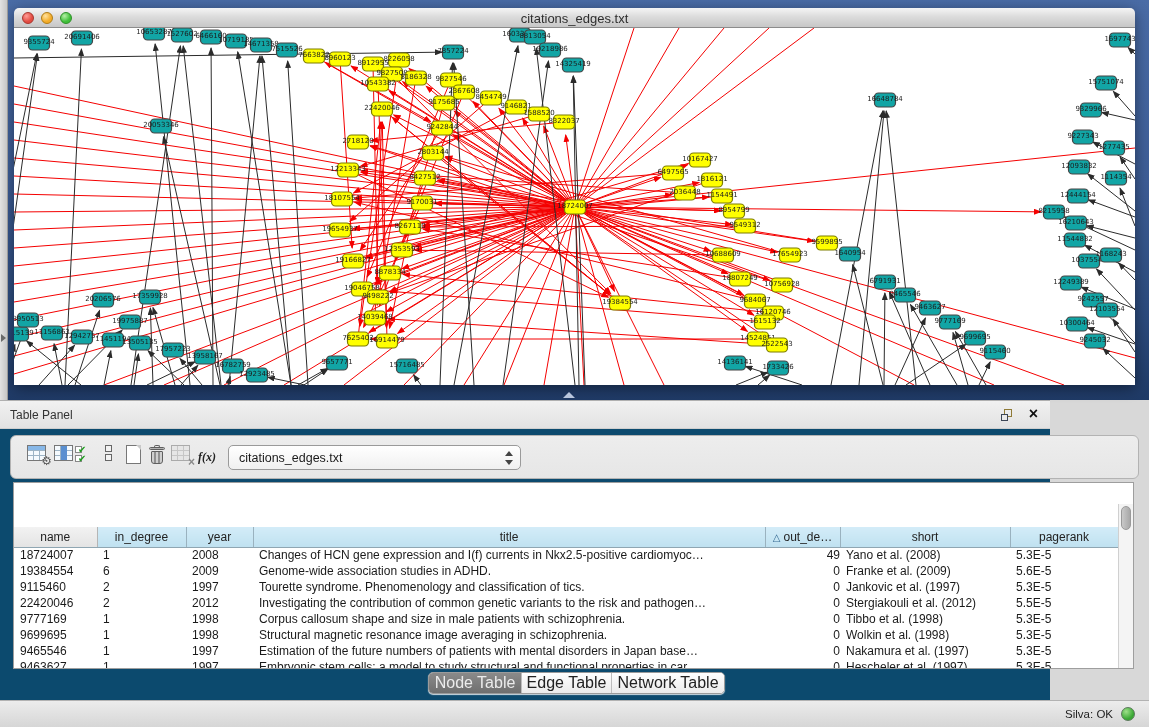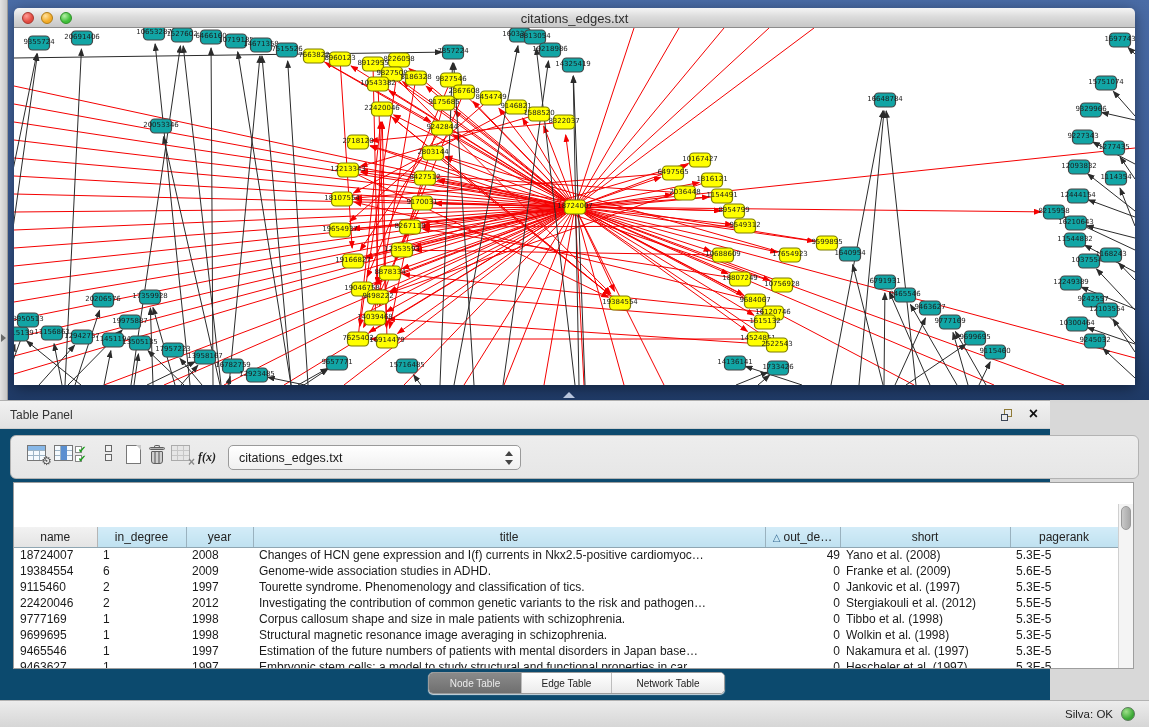--- a/index.html
+++ b/index.html
@@ -71,21 +71,21 @@
       font-size:12px;font-weight:normal;color:#222;text-align:center;padding:0;overflow:hidden;white-space:nowrap;}
   table.grid th.first{background:linear-gradient(#f2f2f2,#e4e4e4);border-right:1px solid #b5b5b5;}
   table.grid td{height:16px;font-size:12px;color:#1a1a1a;padding:0 0 0 6px;white-space:nowrap;overflow:hidden;border:none;}
   td.c0{padding-left:5px;}td.c1{padding-left:14px;}td.c2{padding-left:8px;}td.c3{padding-left:6px;}td.c4{padding-left:8px;text-align:right;}td.c5{padding-left:6px;}td.c6{padding-left:6px;}
   .w0{width:83px;}.w1{width:89px;}.w2{width:67px;}.w3{width:512px;}.w4{width:75px;}.w5{width:170px;}.w6{width:108px;}
   .sort-tri{color:#3a6e96;font-family:"DejaVu Sans",sans-serif;font-size:10px;margin-right:3px;}
   .vscroll{position:absolute;right:0;top:21px;bottom:0;width:15px;background:#f4f4f4;border-left:1px solid #d0d0d0;}
   .vthumb{position:absolute;left:2px;top:2px;width:10px;height:24px;border-radius:5px;background:linear-gradient(90deg,#c9c9c9,#a8a8a8);border:1px solid #9a9a9a;}
 
   .tabs{position:absolute;left:428px;top:271px;height:22px;display:flex;border:1px solid #9b9b9b;border-radius:5px;overflow:hidden;background:#fff;box-shadow:0 1px 1px rgba(255,255,255,.8);}
-  .tab{height:100%;font-size:10px;display:flex;align-items:center;justify-content:center;background:linear-gradient(#ffffff,#ebebeb);color:#222;border-left:1px solid #bdbdbd;}
+  .tab{height:100%;font-size:16px;display:flex;align-items:center;justify-content:center;background:linear-gradient(#ffffff,#ebebeb);color:#222;border-left:1px solid #bdbdbd;}
   .tab:first-child{border-left:none;}
   .tab.selected{background:linear-gradient(#8a8a8a,#6f6f6f);color:#ececec;}
   .tw0{width:92px;}.tw1{width:90px;}.tw2{width:113px;}
 
   .status-bar{position:absolute;left:0;top:700px;width:1149px;height:27px;background:linear-gradient(#ececec,#d6d6d6);border-top:1px solid #b2b2b2;}
   .mem-label{position:absolute;right:36px;top:7px;font-size:11.5px;color:#222;}
   .mem-dot{position:absolute;right:14px;top:6px;width:14px;height:14px;border-radius:50%;
       background:radial-gradient(circle at 35% 30%,#9fe08a,#3aa834 65%);border:1px solid #5a7a5a;}
 
   svg text{font-family:"DejaVu Sans",sans-serif;}

